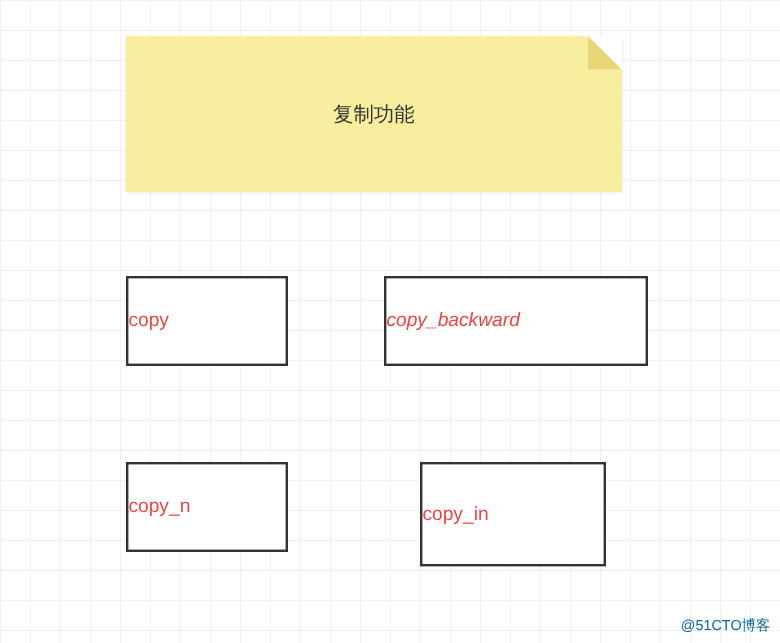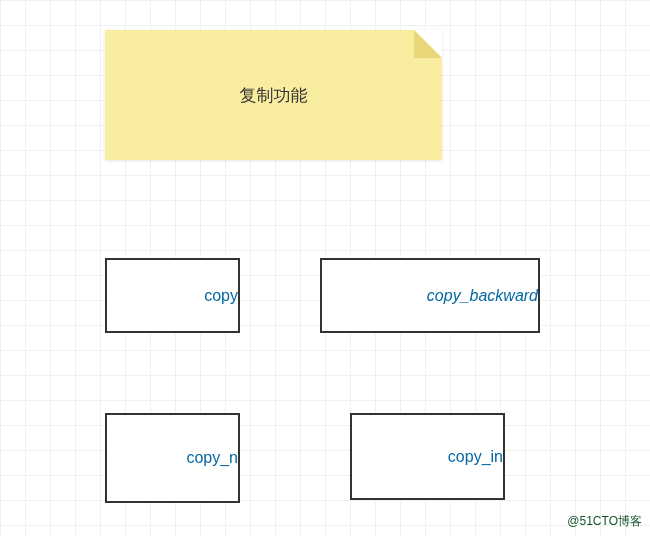--- a/index.html
+++ b/index.html
@@ -18,21 +18,21 @@
         linear-gradient(#f0f0f0 1px, transparent 1px),
         linear-gradient(90deg, #f0f0f0 1px, transparent 1px);
       background-size: 25px 25px;
       overflow: hidden;
     }
     
     .sticky-note {
       position: absolute;
       left: 105px;
       top: 30px;
-      width: 337px;
+      width: 413px;
       height: 130px;
       background-color: #f9ed9f;
       display: flex;
       align-items: center;
       justify-content: center;
       box-shadow: 0 1px 3px rgba(0,0,0,0.1);
     }
     
     .sticky-note::before {
       content: "";
@@ -62,24 +62,23 @@
       font-size: 17px;
       color: #333;
     }
     
     .box {
       position: absolute;
       background-color: #ffffff;
       border: 2px solid #333;
       display: flex;
       align-items: center;
-      justify-content: flex-end;
+      justify-content: flex-start;
       font-size: 16px;
-      color: #0369a1;
-      margin-top: 28px;
+      color: #ef4444;
     }
     
     .box-copy {
       left: 105px;
       top: 230px;
       width: 135px;
       height: 75px;
     }
     
     .box-copy-backward {
@@ -87,36 +86,36 @@
       top: 230px;
       width: 220px;
       height: 75px;
       font-style: italic;
     }
     
     .box-copy-n {
       left: 105px;
       top: 385px;
       width: 135px;
-      height: 90px;
+      height: 75px;
     }
     
     .box-copy-in {
       left: 350px;
       top: 385px;
       width: 155px;
       height: 87px;
     }
     
     .watermark {
       position: absolute;
       right: 8px;
       bottom: 6px;
       font-size: 12px;
-      color: #14532d;
+      color: #0369a1;
     }
   </style>
 </head>
 <body>
 
 <div class="sticky-note">
   <span class="sticky-note-text">复制功能</span>
 </div>
 
 <div class="box box-copy">

